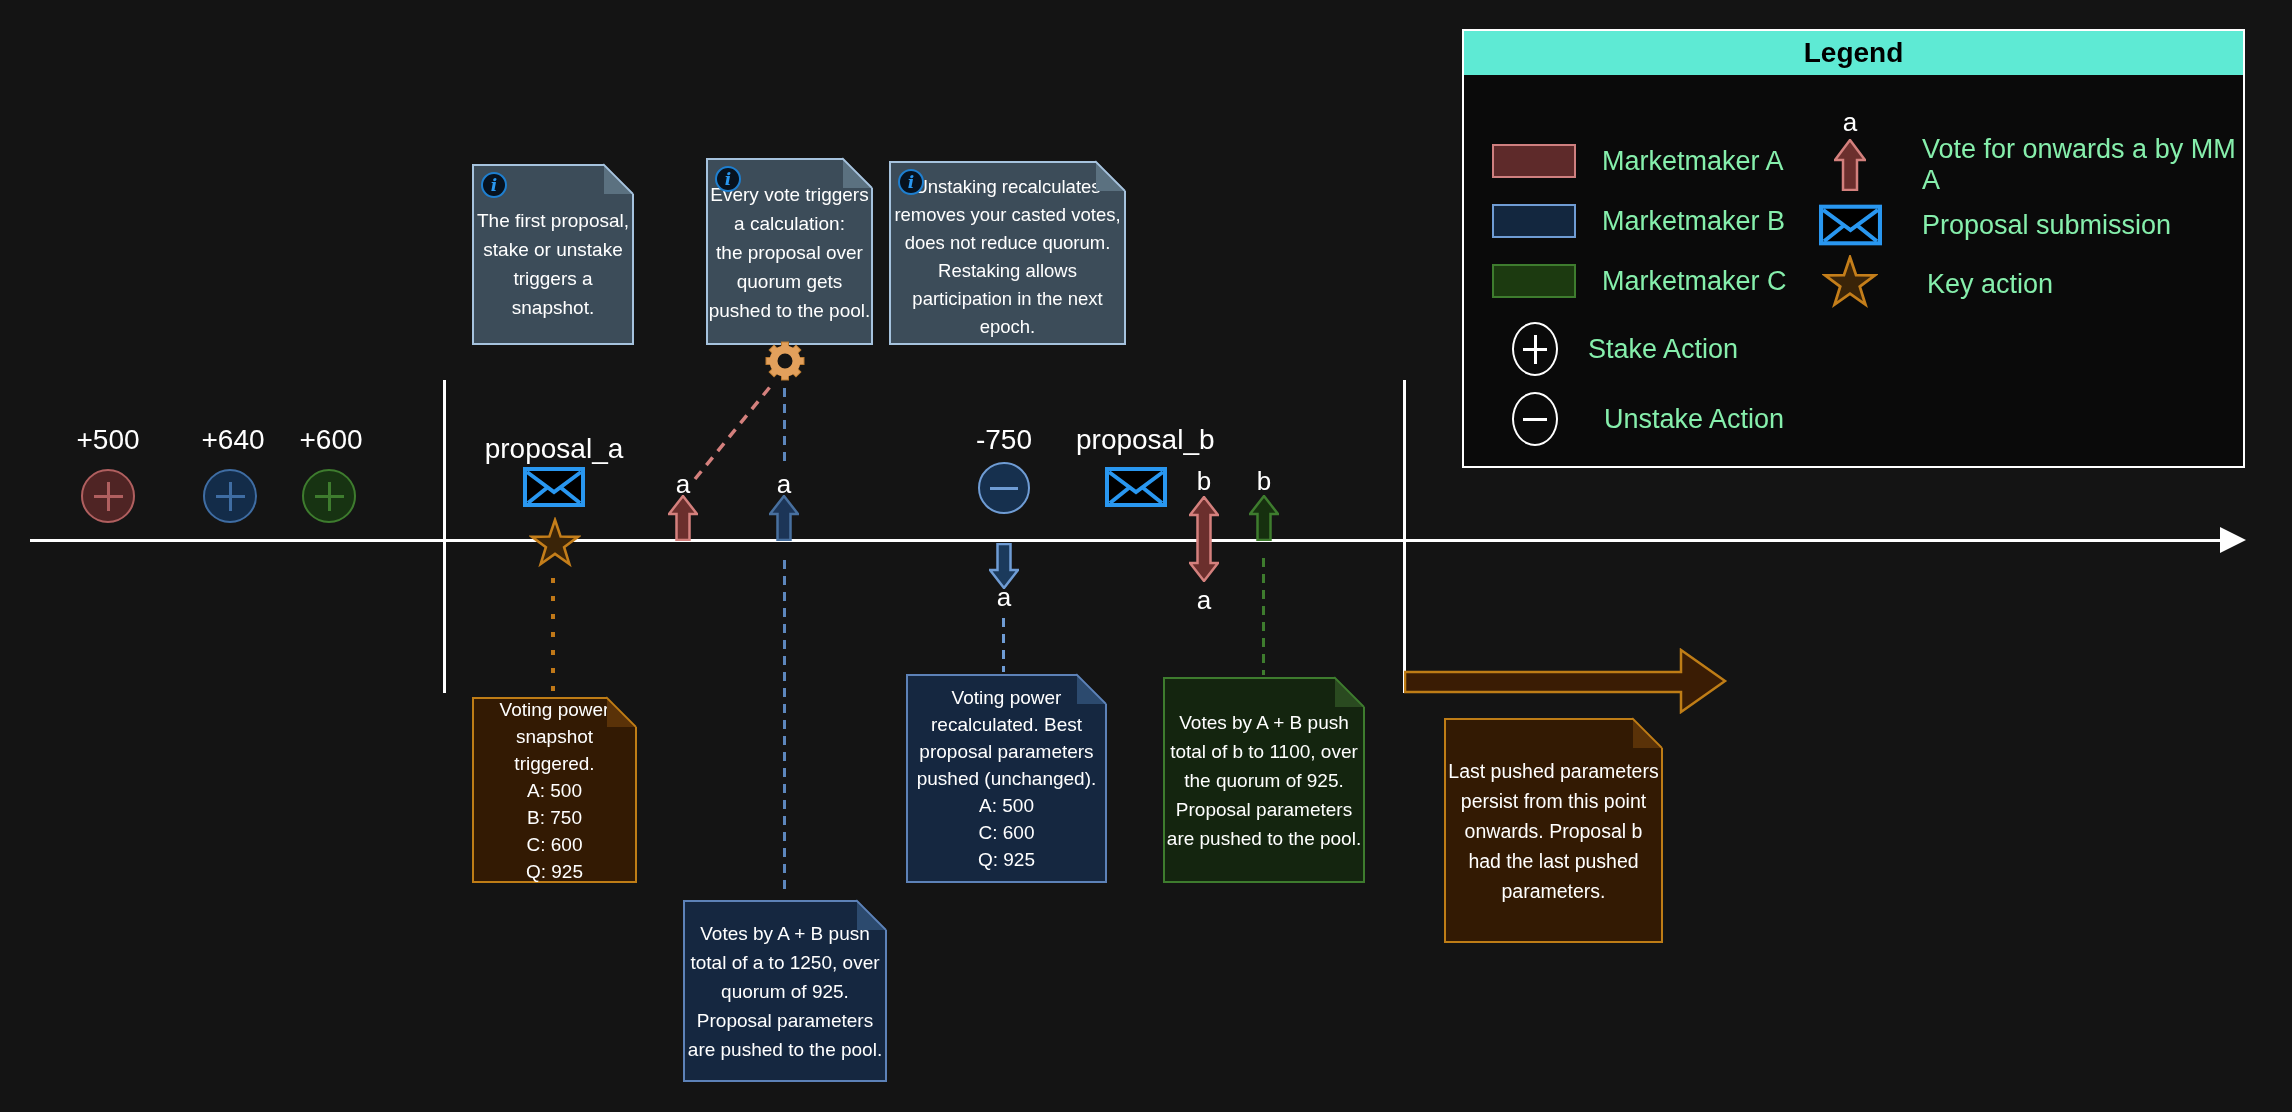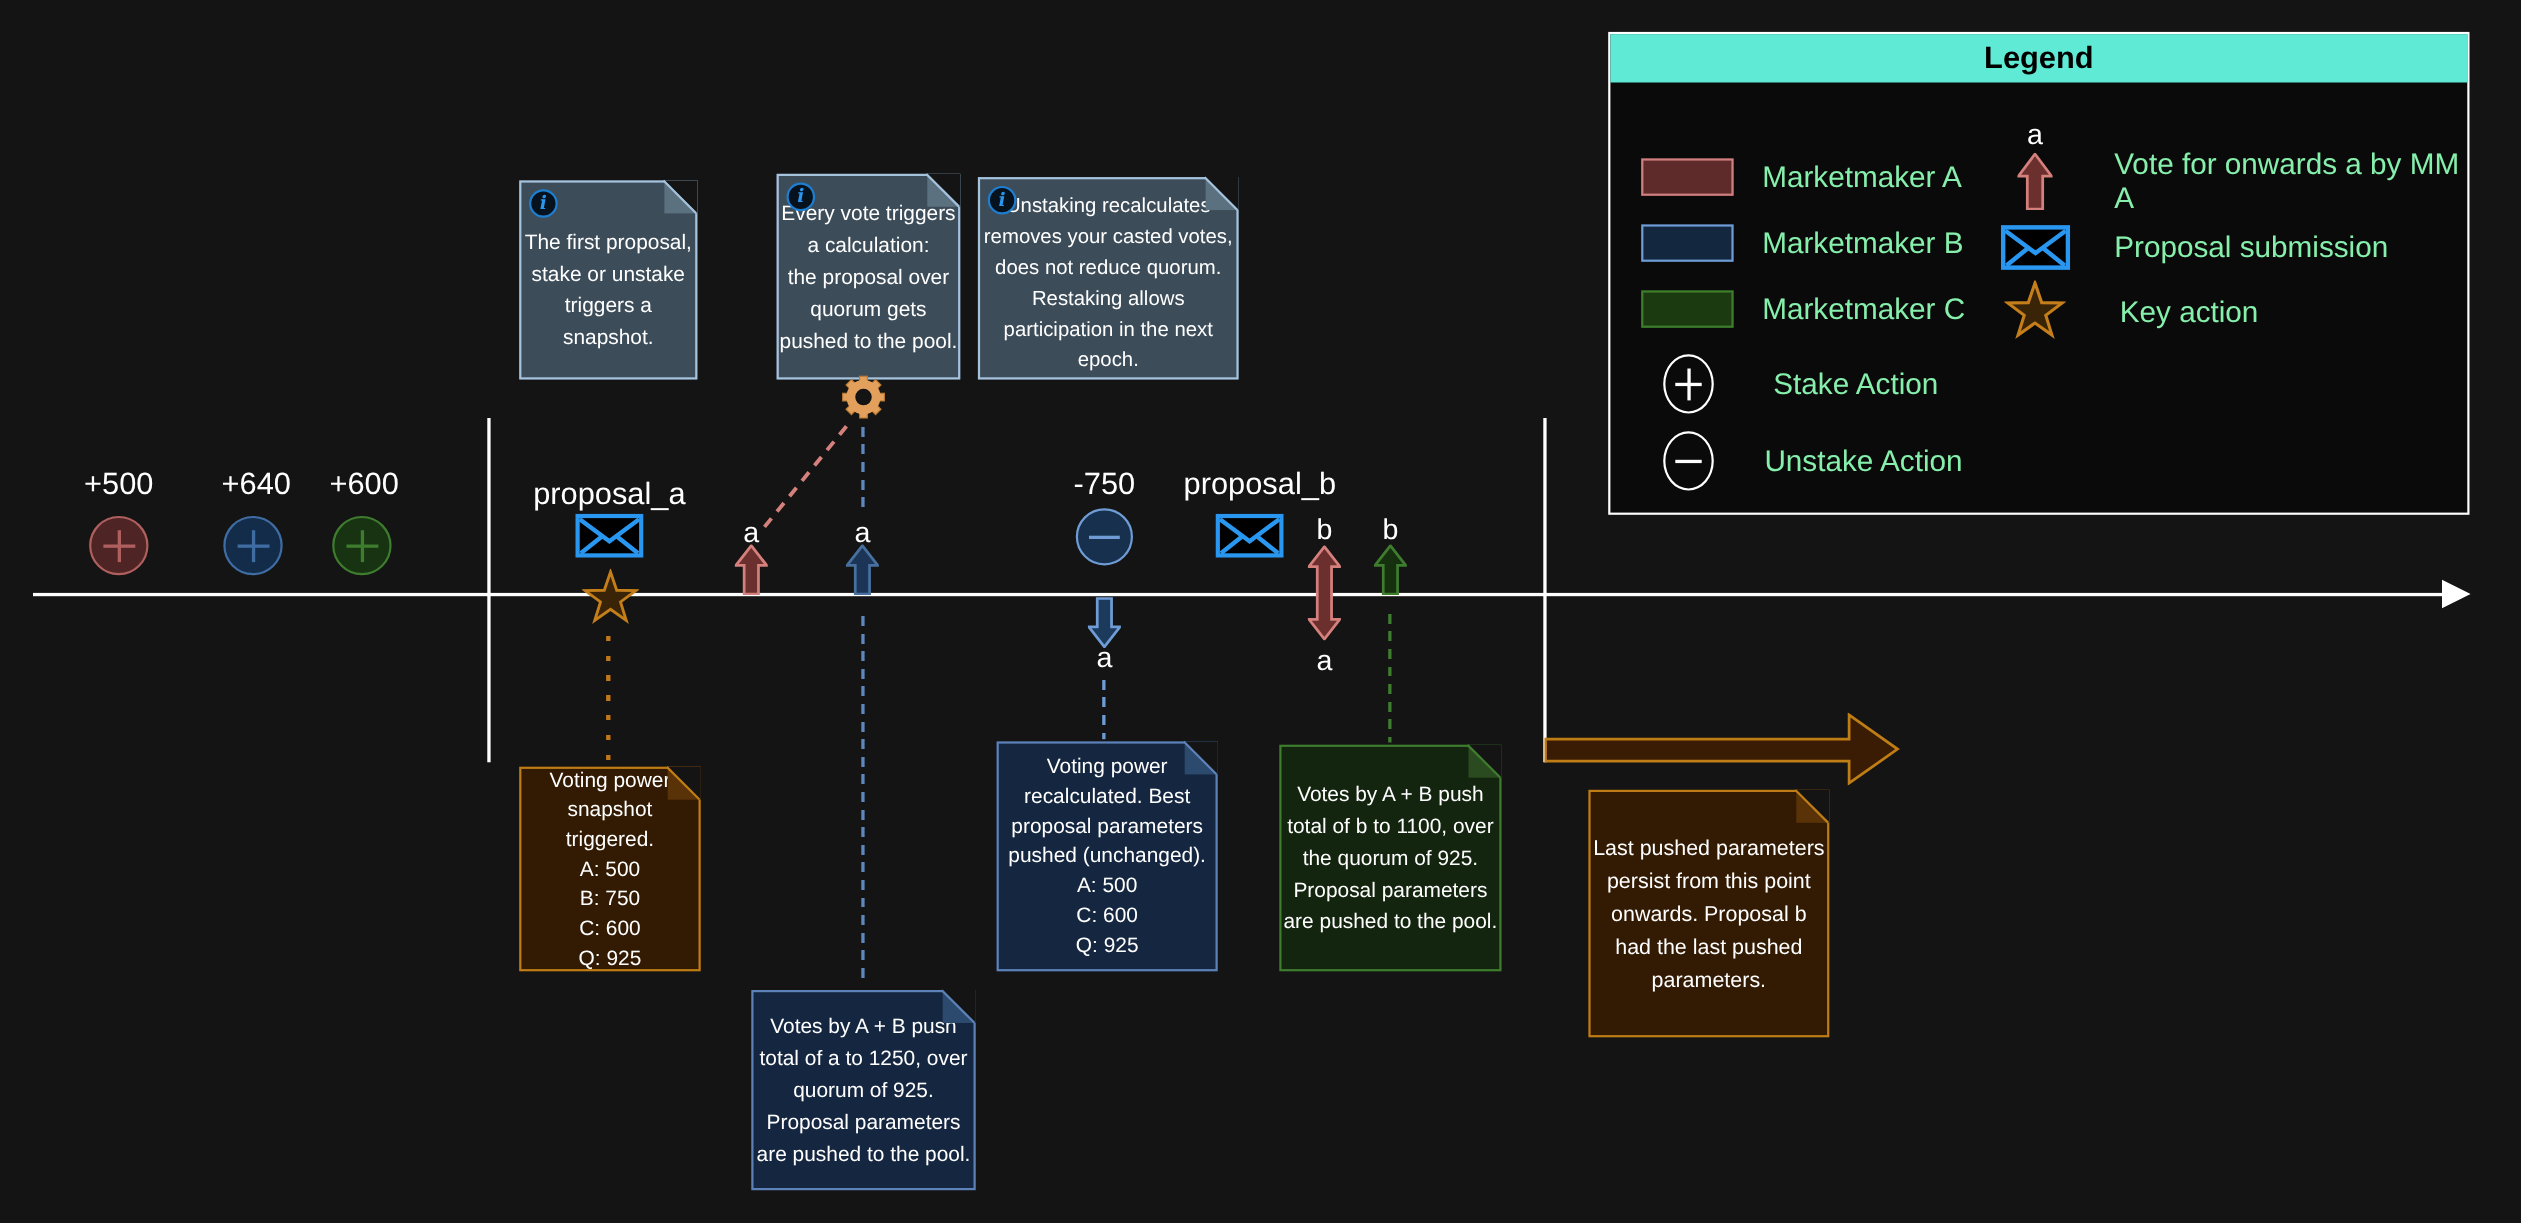--- a/index.html
+++ b/index.html
@@ -261,21 +261,21 @@
     <div class="leg-lbl" style="left:138px; top:113px;">Marketmaker A</div>
     <div class="swatch" style="left:28px; top:173px; background:#13273f; border-color:#6f9cd4;"></div>
     <div class="leg-lbl" style="left:138px; top:173px;">Marketmaker B</div>
     <div class="swatch" style="left:28px; top:233px; background:#1c3a10; border-color:#3e7c2e;"></div>
     <div class="leg-lbl" style="left:138px; top:233px;">Marketmaker C</div>
 
     <div class="circ circ-wh" style="left:48px; top:291px; width:46px; height:54px;">
       <span class="bar-h"></span>
         <span class="bar-v"></span>
     </div>
-    <div class="leg-lbl" style="left:148px; top:301px;text-align:right;">Stake Action</div>
+    <div class="leg-lbl" style="left:124px; top:301px;text-align:right;">Stake Action</div>
     <div class="circ circ-wh" style="left:48px; top:361px; width:46px; height:54px;">
       <span class="bar-h"></span>
     </div>
     <div class="leg-lbl" style="left:140px; top:371px;">Unstake Action</div>
 
     <div class="abs vlbl" style="left:356px; top:76px; width:60px;">a</div>
     <svg class="abs" style="left:370px; top:108px;" width="32" height="52" viewBox="0 0 32 52">
       <polygon points="16,1 31,21 23,21 23,51 9,51 9,21 1,21" fill="#6b2f2d" stroke="#d4807d" stroke-width="2.5"></polygon>
     </svg>
     <div class="leg-lbl" style="left:458px; top:117px;">Vote for onwards a by MM A</div>

